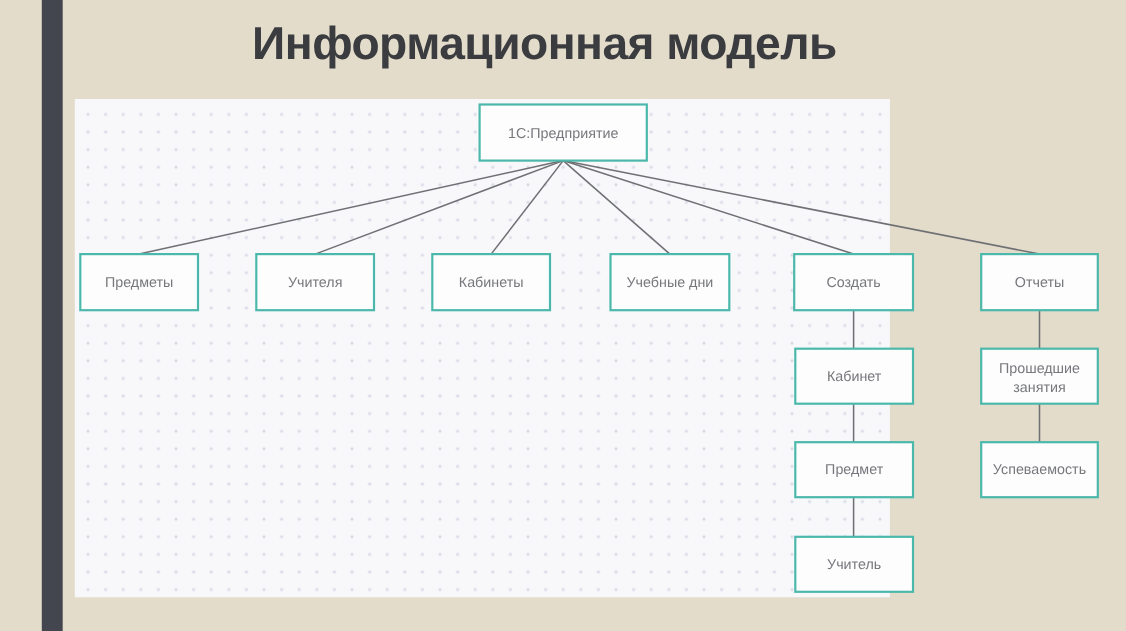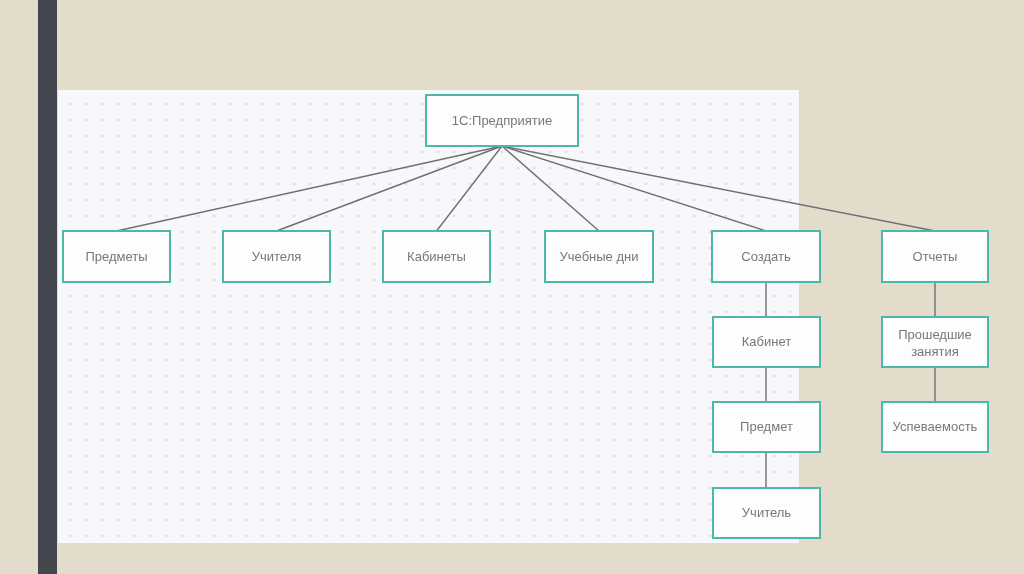--- a/index.html
+++ b/index.html
@@ -30,21 +30,21 @@
     text-align:center;
   }
   .title-wrap h1{
     margin:0;
     font-size:42px;
     font-weight:bold;
     letter-spacing:-0.5px;
     color:var(--title_text);
   }
   .panel{
-    position:absolute;left:58px;top:90px;width:741px;height:453px;
+    position:absolute;left:68px;top:90px;width:741px;height:453px;
     background-color:var(--panel);
     background-image:radial-gradient(circle, var(--panel_dot) 1.2px, transparent 1.7px);
     background-size:16px 16px;
     background-position:4px 6px;
   }
   .panel svg{display:block;width:933px;height:453px;}
   svg .node rect{
     fill:var(--node_fill);
     stroke:var(--node_border);
     stroke-width:2;
@@ -60,20 +60,23 @@
     stroke-width:1.4;
   }
 </style>
 </head>
 <body>
 
 <div class="slide">
 
   <div class="accent-bar"></div>
 
+  <div class="title-wrap">
+    <h1>Информационная модель</h1>
+  </div>
 
   <div class="panel">
     <svg viewBox="0 0 933 453" xmlns="http://www.w3.org/2000/svg">
 
       <g>
         <line x1="444" y1="56" x2="58.5" y2="141"></line>
         <line x1="444" y1="56" x2="218.5" y2="141"></line>
         <line x1="444" y1="56" x2="378.5" y2="141"></line>
         <line x1="444" y1="56" x2="541" y2="141"></line>
         <line x1="444" y1="56" x2="708" y2="141"></line>

